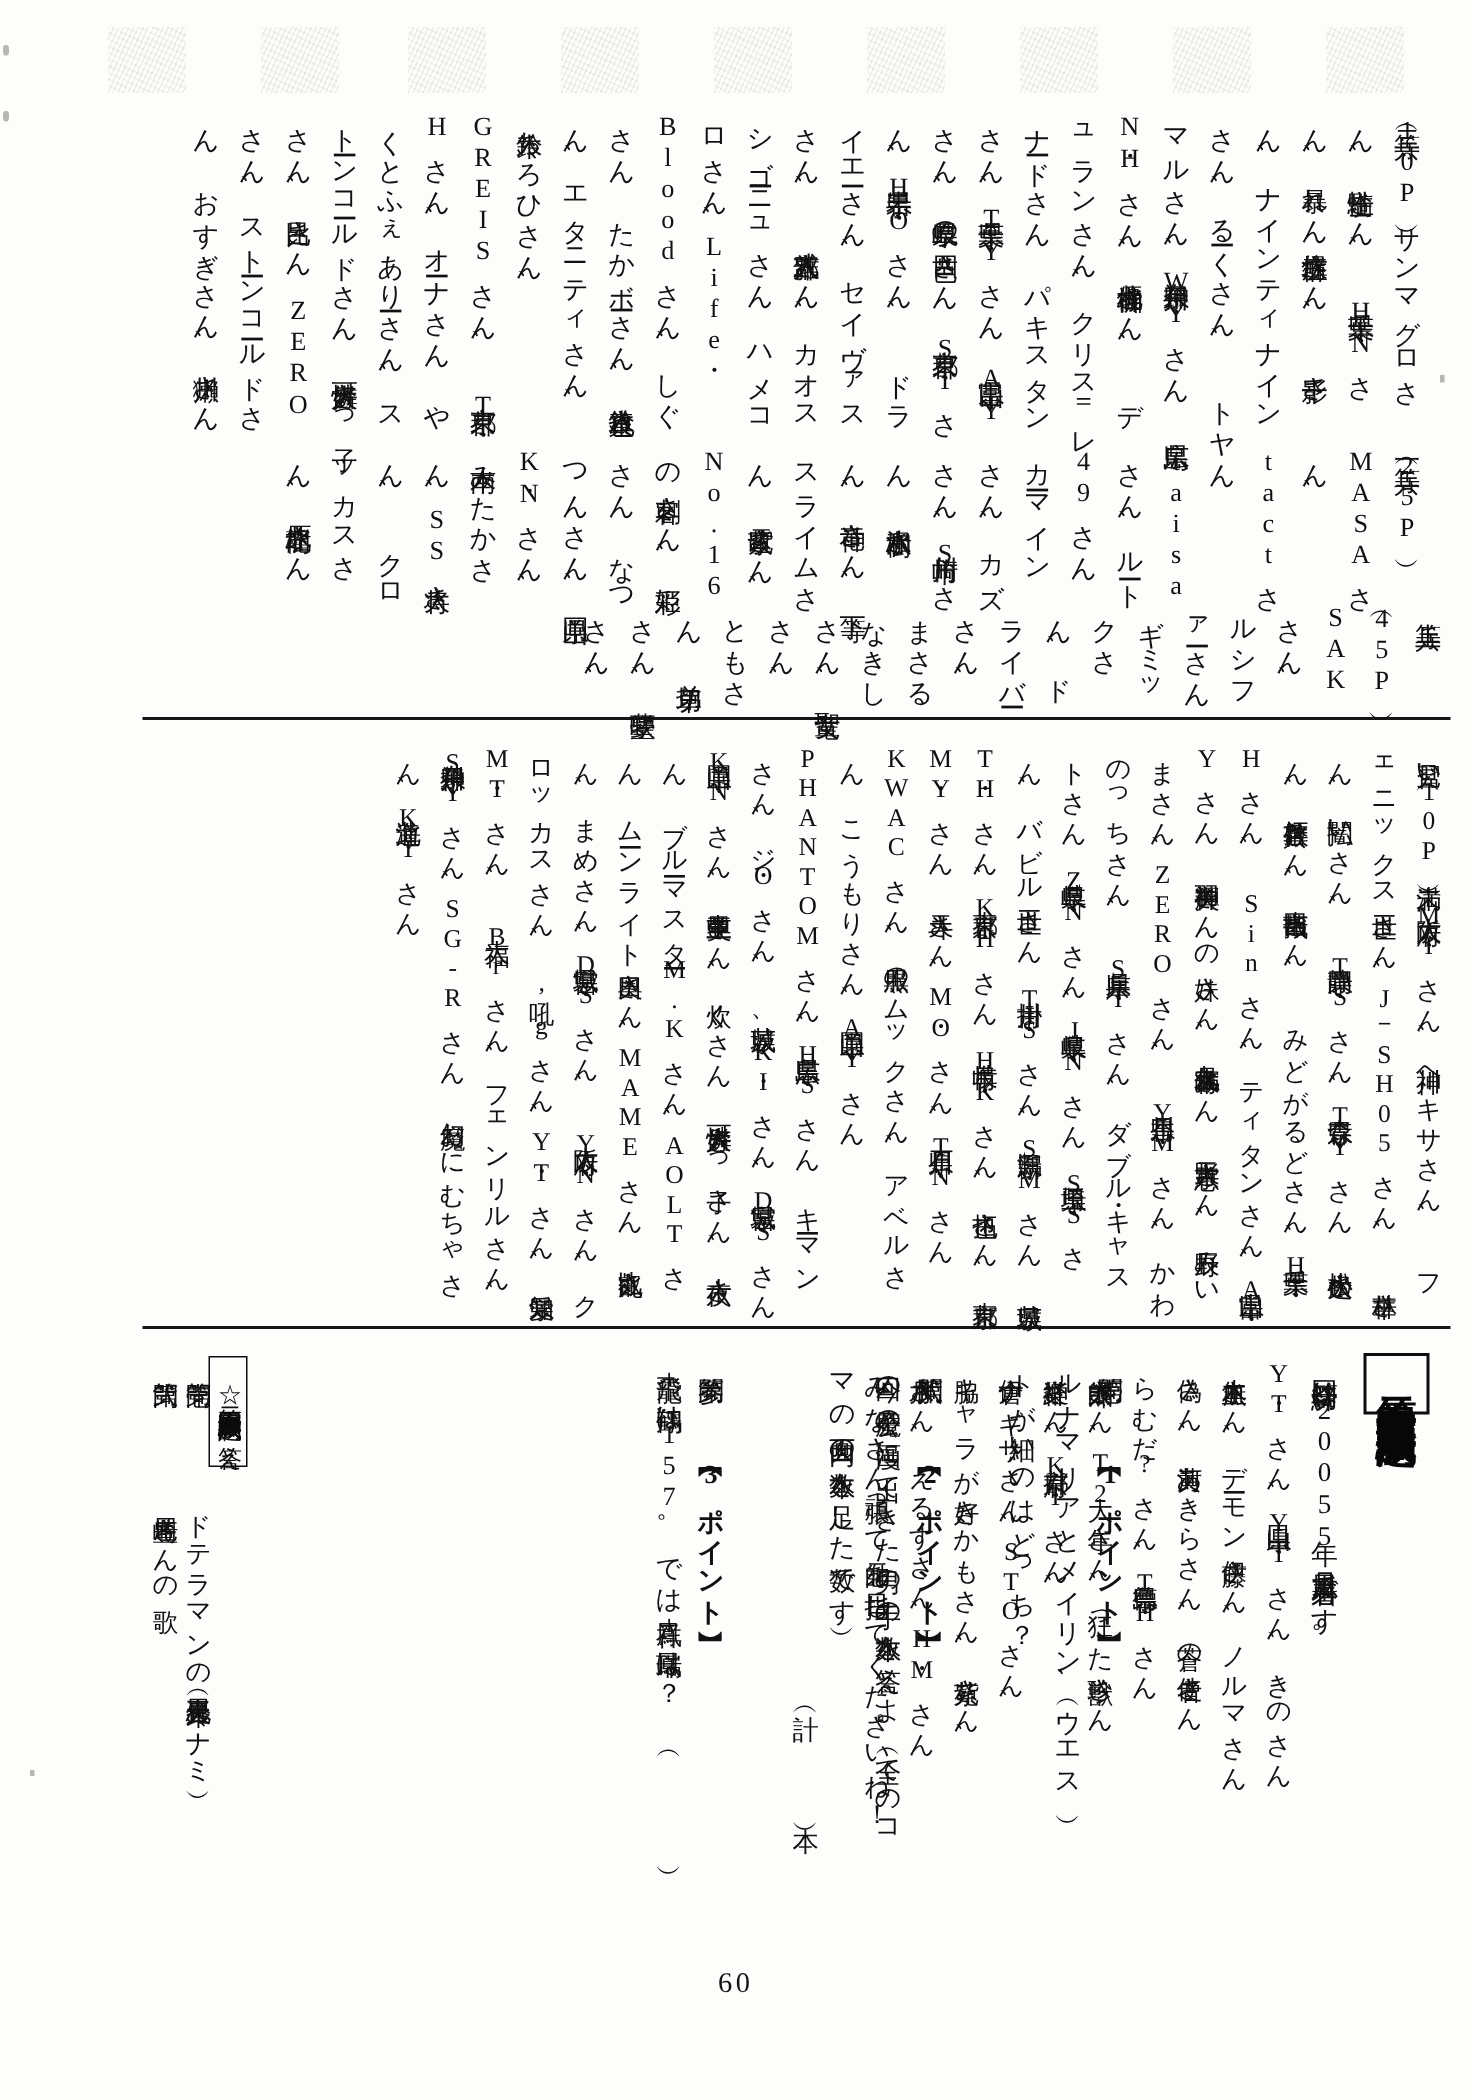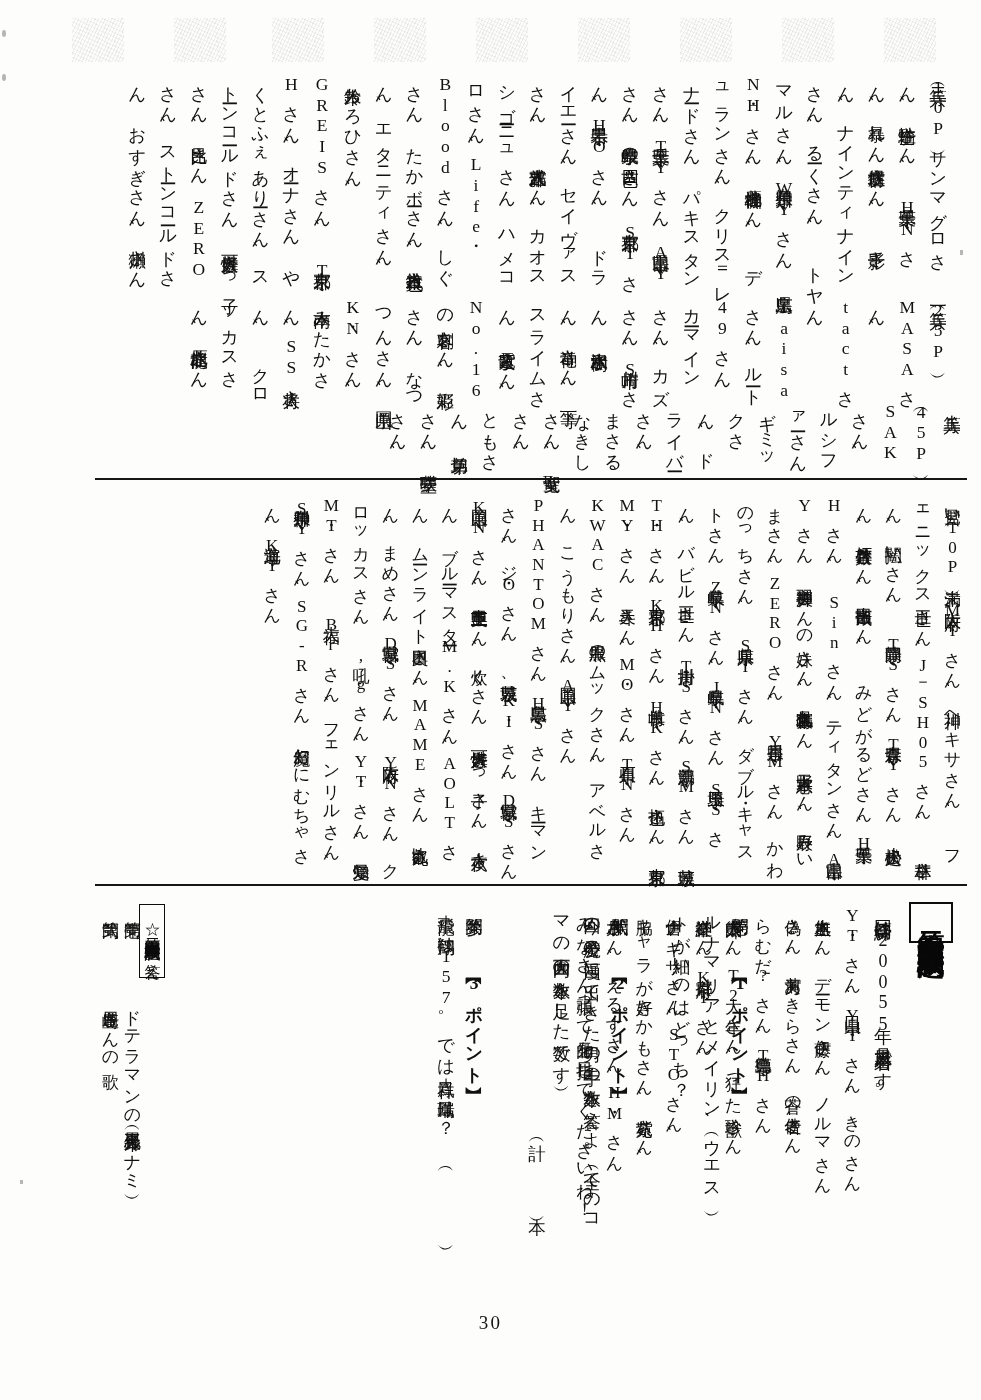--- a/index.html
+++ b/index.html
@@ -300,17 +300,17 @@
     <div class="ans-box" style="top:6px; left:44px;">
       <span>☆第二十五回帝国軍昇級試験問題の答え</span>
     </div>
     <div class="ans-line" style="left:22px; top:10px;">第壱問</div>
     <div class="ans-line" style="left:22px; top:100px;">ドテラマンの思春鬼（鈴木マナミ）</div>
     <div class="ans-line" style="left:0px; top:10px;">第弐問</div>
     <div class="ans-line" style="left:0px; top:100px;">尾崎豊さんの歌</div>
 
   </div>
 
-  <div class="page-number">30</div>
+  <div class="page-number">60</div>
 
   <div class="dirt" style="left:960px; top:250px; width:3px; height:5px;"></div>
   <div class="dirt" style="left:20px; top:1180px; width:3px; height:4px;"></div>
 </div>
 
 </body></html>

